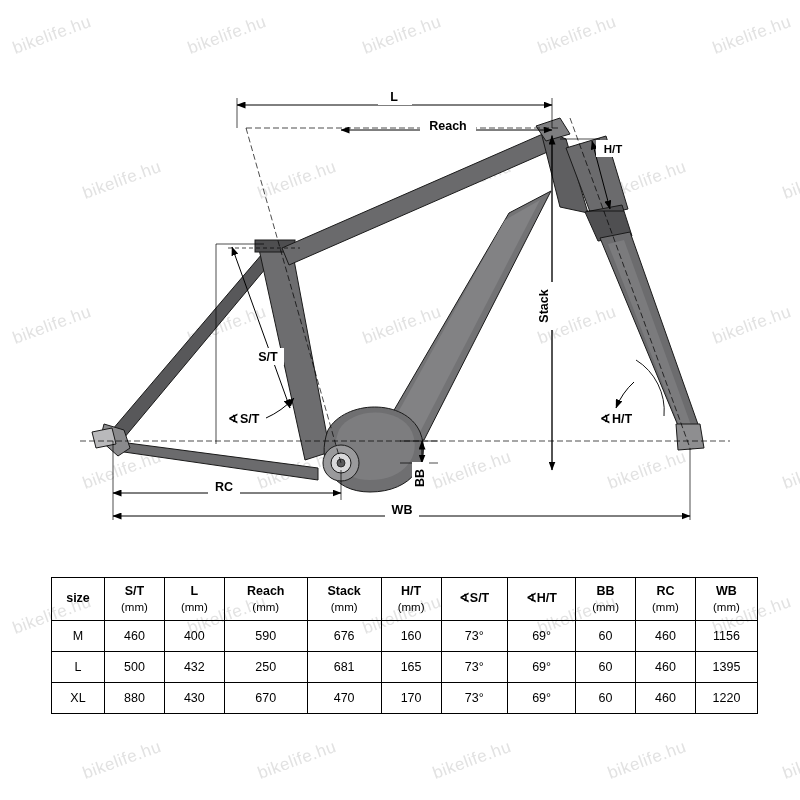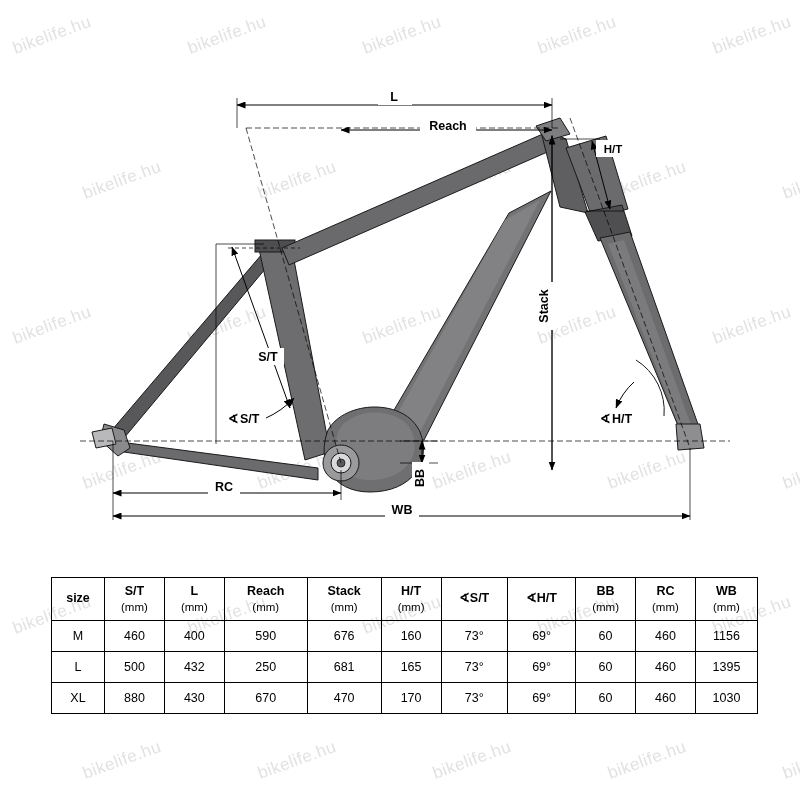--- a/index.html
+++ b/index.html
@@ -331,18 +331,18 @@
           <td class="size-cell">XL</td>
           <td>880</td>
           <td>430</td>
           <td>670</td>
           <td>470</td>
           <td>170</td>
           <td>73°</td>
           <td>69°</td>
           <td>60</td>
           <td>460</td>
-          <td>1030</td>
+          <td>1220</td>
         </tr>
       </tbody>
     </table>
   </div>
 </div>
 
 </body></html>

